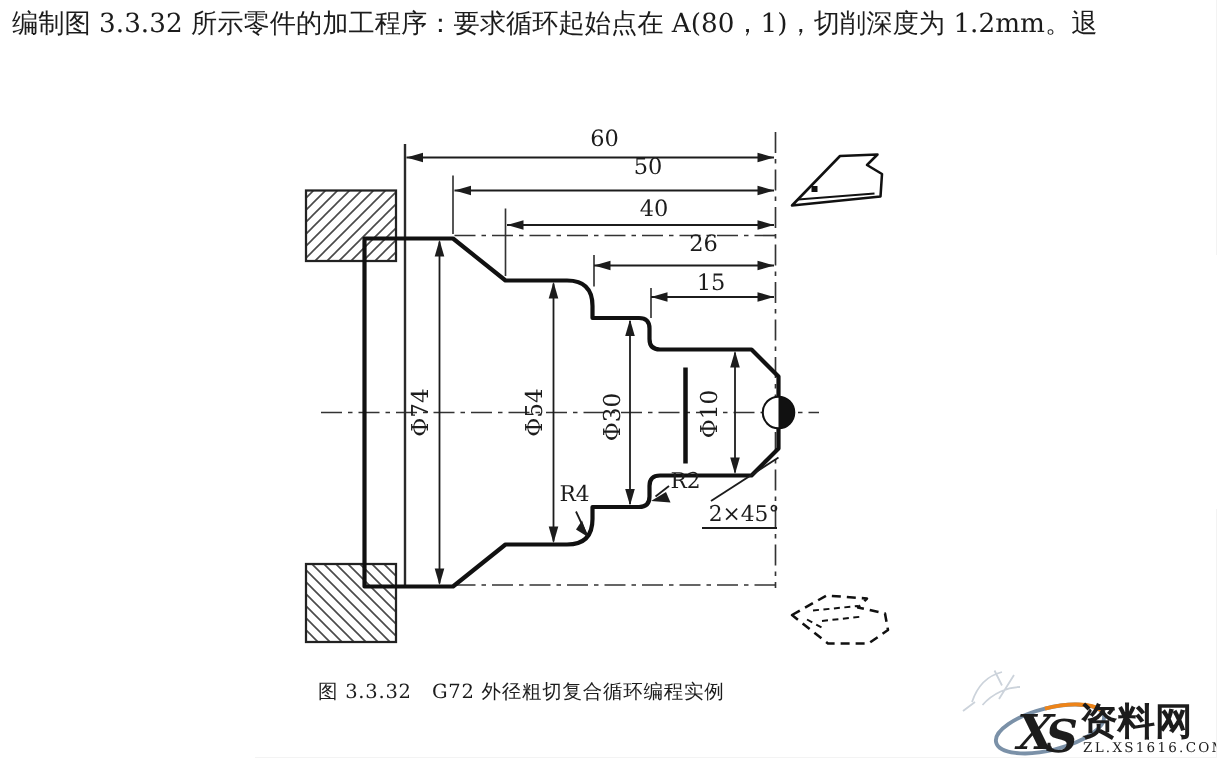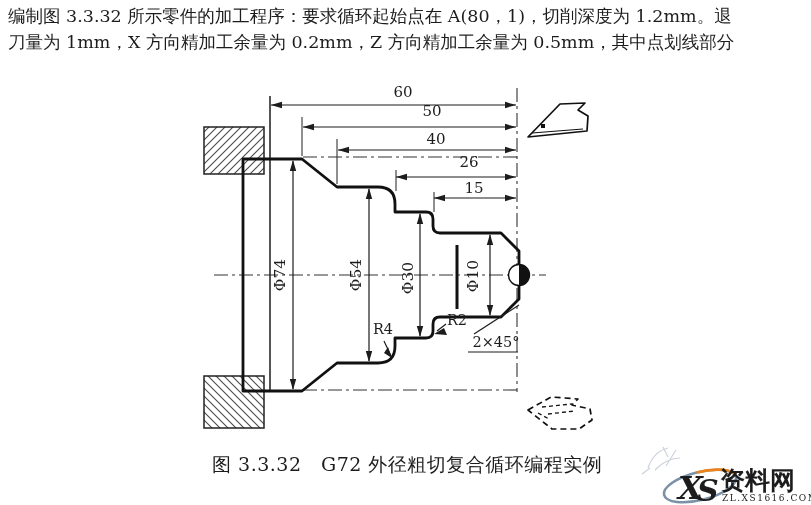--- a/index.html
+++ b/index.html
@@ -2,35 +2,34 @@
 <html><head>
 <meta charset="utf-8">
 <style>
   html,body{margin:0;padding:0;background:#e9e9e9;}
   #page{
     position:relative;width:811px;height:505px;background:#ffffff;
     font-family:"DejaVu Serif","Liberation Serif",serif;color:#1c1c1c;overflow:hidden;
   }
   .para{position:absolute;left:8px;top:4px;width:800px;font-size:17.5px;line-height:25.5px;}
   .para .pline{white-space:nowrap;}
-  .caption{position:absolute;left:212px;top:452px;width:380px;font-size:19px;letter-spacing:.5px;white-space:nowrap;}
+  .caption{position:absolute;left:212px;top:452px;width:380px;font-size:13px;letter-spacing:.5px;white-space:nowrap;}
   svg{position:absolute;left:0;top:0;}
   svg text{font-family:"DejaVu Serif","Liberation Serif",serif;fill:#1c1c1c;}
   .dimtxt{font-size:15px;}
   .diatxt{font-size:15.5px;}
   .notetxt{font-size:14.5px;}
 </style>
 </head>
 <body>
 
 <div id="page">
 
   <div class="para">
     <div class="pline">编制图 3.3.32 所示零件的加工程序：要求循环起始点在 A(80，1)，切削深度为 1.2mm。退</div>
-    <div class="pline">刀量为 1mm，X 方向精加工余量为 0.2mm，Z 方向精加工余量为 0.5mm，其中点划线部分</div>
   </div>
 
   <svg width="811" height="505" viewBox="0 0 811 505">
     <defs>
       <pattern id="hatchA" width="8" height="8" patternUnits="userSpaceOnUse">
         <rect width="8" height="8" fill="#ffffff"></rect>
         <path d="M0,8 L8,0 M-2,2 L2,-2 M6,10 L10,6" stroke="#4a4a4a" stroke-width="1.1"></path>
       </pattern>
       <pattern id="hatchB" width="8" height="8" patternUnits="userSpaceOnUse">
         <rect width="8" height="8" fill="#ffffff"></rect>

